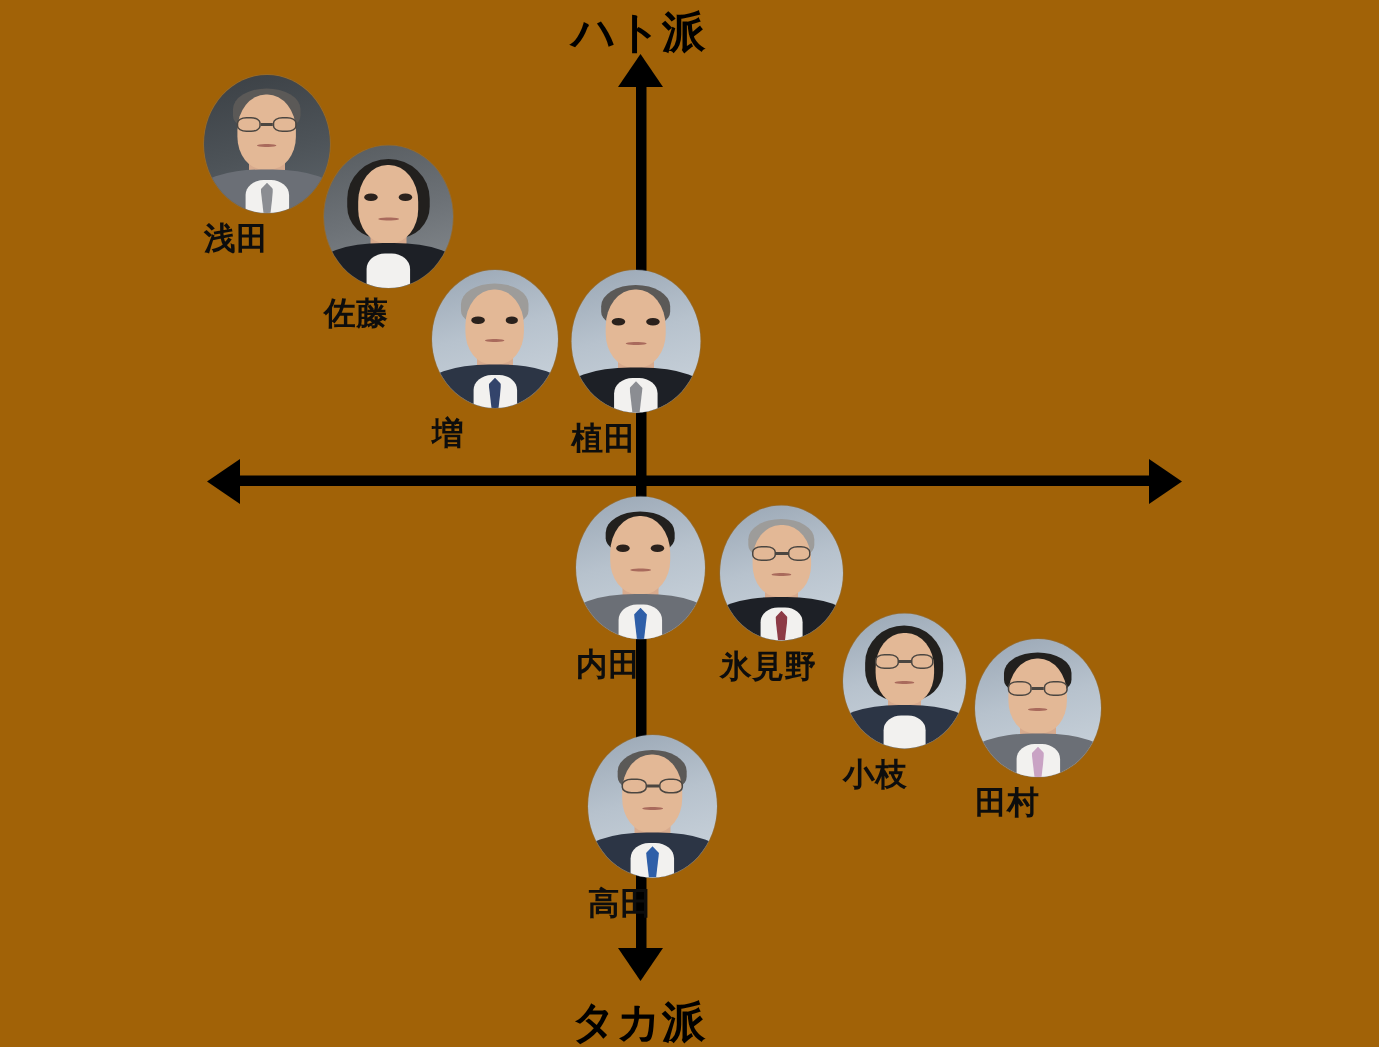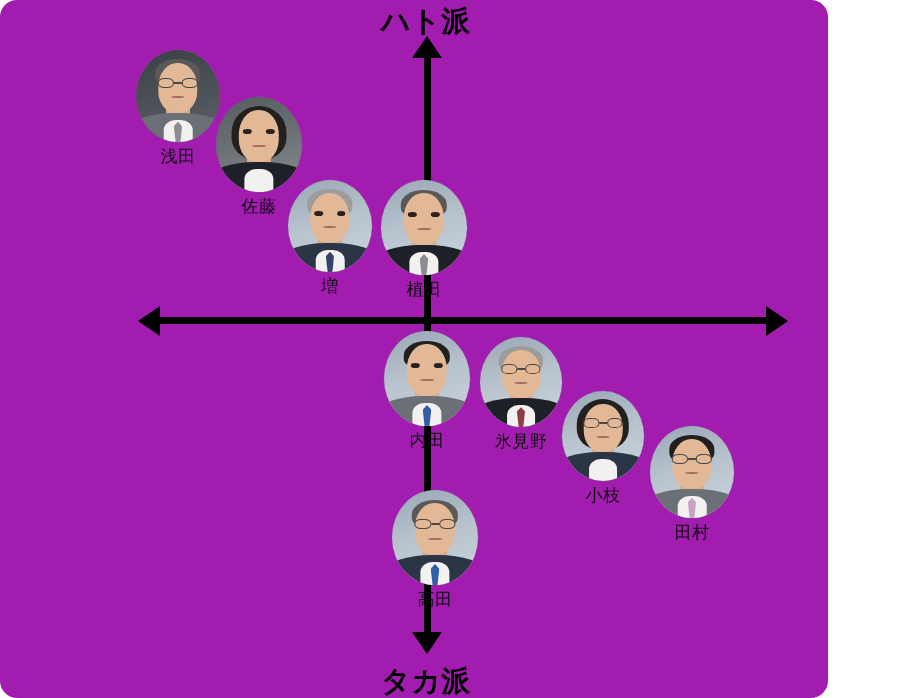--- a/index.html
+++ b/index.html
@@ -5,25 +5,24 @@
   html, body {
     margin: 0;
     padding: 0;
     background: #ffffff;
   }
   body {
     font-family: "Liberation Sans", "DejaVu Sans", sans-serif;
   }
   #stage {
     position: relative;
-    width: 828px;
+    width: 919px;
     height: 698px;
-    background: #a21caf;
+    background: #a16207;
     overflow: hidden;
-    border-radius: 17px;
   }
 
   
   .axis-line-h {
     position: absolute;
     background: #000000;
     height: 7px;
     top: 317px;
     left: 152px;
     width: 622px;
@@ -111,23 +110,23 @@
     box-shadow: 0 0 0 0.5px rgba(120,130,140,0.35);
   }
   .portrait.dark {
     background: linear-gradient(165deg, #575c60 0%, #6d7277 50%, #888d91 100%);
   }
   .portrait.darkest {
     background: linear-gradient(165deg, #3b4045 0%, #4d5358 55%, #5e656b 100%);
   }
   .person-name {
     margin-top: 3px;
-    text-align: center;
-    font-size: 17px;
-    font-weight: 400;
+    text-align: left;
+    font-size: 21px;
+    font-weight: 700;
     color: #0d0d0d;
     white-space: nowrap;
     letter-spacing: 0.5px;
   }
 
   
   .face-wrap {
     position: absolute;
     inset: 0;
   }
@@ -378,21 +377,21 @@
               <div class="bridge"></div>
             </div>
             <div class="mouth"></div>
             <div class="suit black"></div>
             <div class="shirt"></div>
             <div class="tie red"></div>
           </div>
         </div>
         <div class="person-name">氷見野</div>
       </div>
-      <div class="person" style="left: 562px; top: 391px; width: 82px;">
+      <div class="person" style="left: 562px; top: 409px; width: 82px;">
         <div class="portrait" style="width:82px;height:90px">
           <div class="face-wrap">
             <div class="hair long"></div>
             <div class="neck"></div>
             <div class="head"></div>
             <div class="glasses">
               <div class="lens l"></div>
               <div class="lens r"></div>
               <div class="bridge"></div>
             </div>

